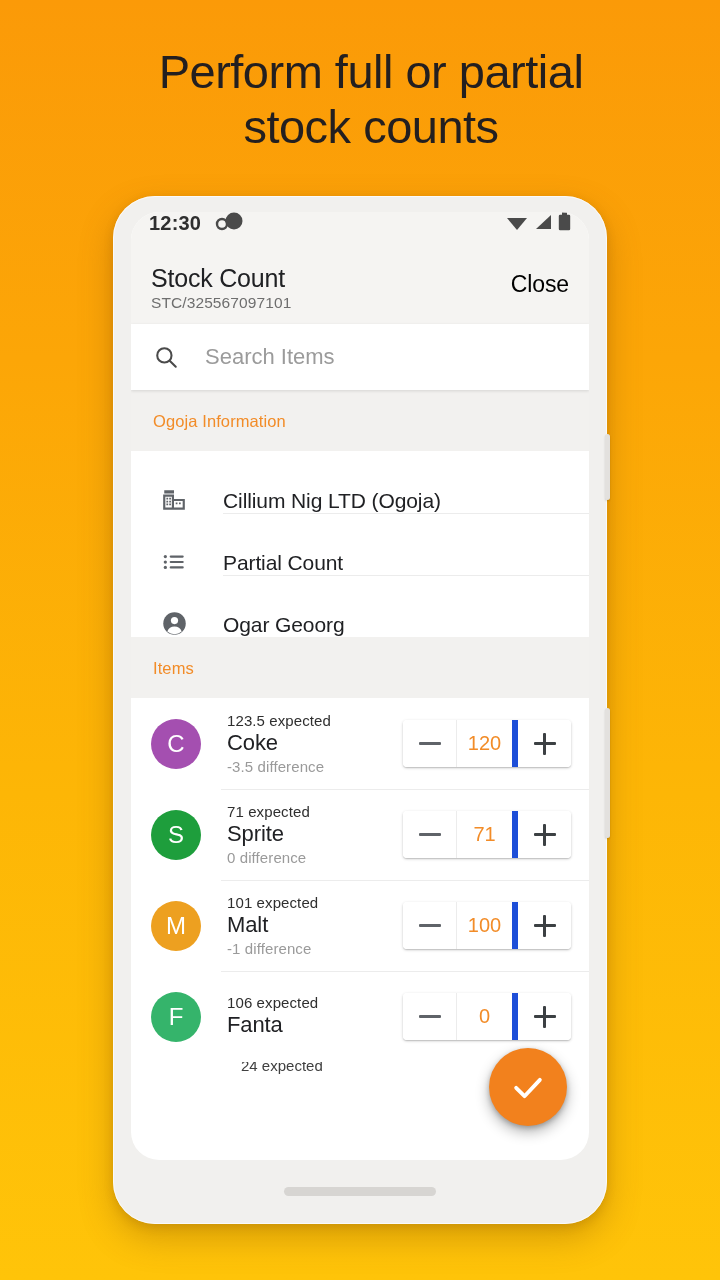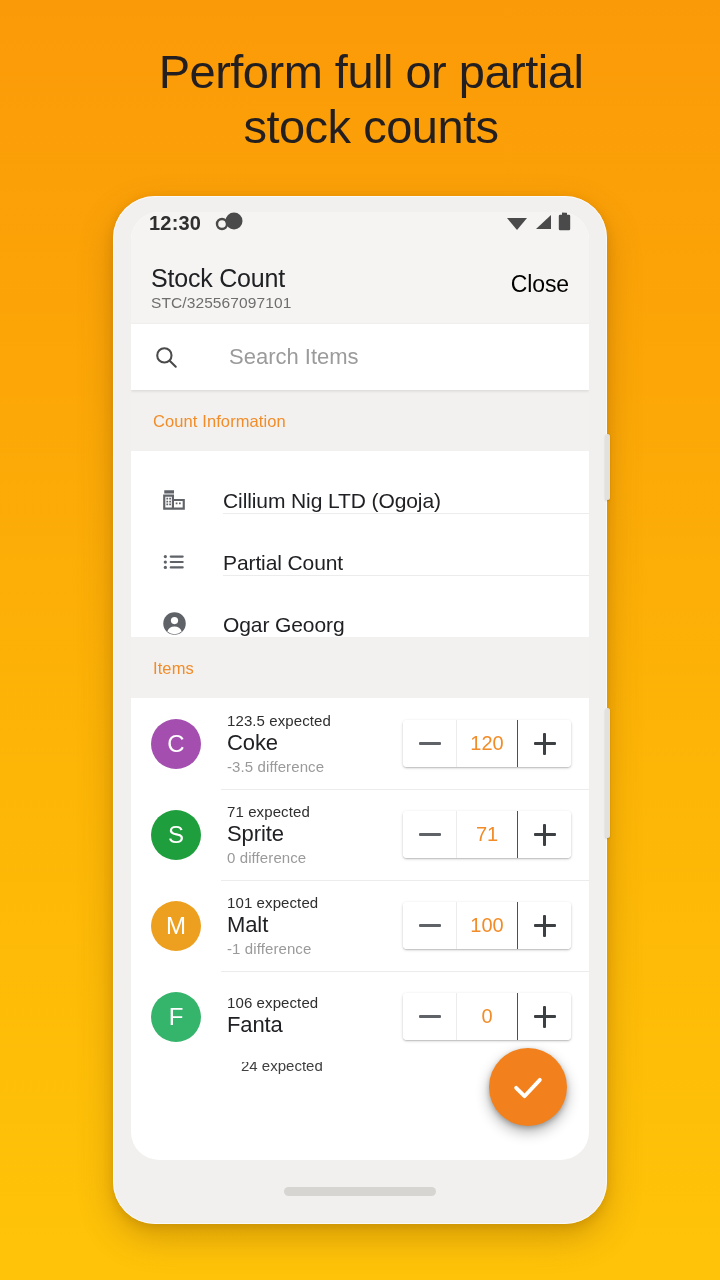--- a/index.html
+++ b/index.html
@@ -153,21 +153,20 @@
   
   .searchbar {
     background: #ffffff;
     height: 66px;
     display: flex;
     align-items: center;
     padding: 0 22px;
     box-shadow: 0 1px 3px rgba(0,0,0,0.12);
     position: relative;
     z-index: 3;
-    gap: 24px;
   }
   .search-input {
     border: 0;
     outline: 0;
     background: transparent;
     font-family: "Liberation Sans", sans-serif;
     font-size: 22px;
     color: #3c4043;
     margin-left: 26px;
     width: 320px;
@@ -265,21 +264,21 @@
     cursor: pointer;
   }
   .step-val {
     width: 62px;
     display: flex;
     align-items: center;
     justify-content: center;
     font-size: 20px;
     color: #F28C28;
     border-left: 1px solid #ececec;
-    border-right: 1px solid #1d4ed8;
+    border-right: 6px solid #1d4ed8;
     font-family: "Liberation Sans", sans-serif;
   }
   .bar-h { width: 22px; height: 3px; background: #5f6368; border-radius: 1px; }
   .plus-wrap { position: relative; width: 22px; height: 22px; }
   .plus-wrap::before, .plus-wrap::after {
     content: "";
     position: absolute;
     background: #3c4043;
     border-radius: 1px;
   }
@@ -379,21 +378,21 @@
     </div>
 
     <div class="searchbar">
       <svg width="26" height="26" viewBox="0 0 24 24">
         <circle cx="10.5" cy="10.5" r="6.6" fill="none" stroke="#4a4a4a" stroke-width="1.9"></circle>
         <line x1="15.4" y1="15.4" x2="21" y2="21" stroke="#4a4a4a" stroke-width="1.9" stroke-linecap="round"></line>
       </svg>
       <input class="search-input" type="text" placeholder="Search Items" style="">
     </div>
 
-    <div class="section-head">Count Information</div>
+    <div class="section-head">Ogoja Information</div>
 
     <div class="info-list">
 
       <div class="info-row">
         <div class="info-icon">
           <svg width="26" height="26" viewBox="0 0 24 24" fill="#5f6368">
             <path d="M2 21V7h10v4h10v10H2zm2-2h6V9H4v10zm8 0h8v-6h-8v6zM5 10h1.6v1.6H5V10zm2.6 0h1.6v1.6H7.6V10zM5 12.6h1.6v1.6H5v-1.6zm2.6 0h1.6v1.6H7.6v-1.6zM5 15.2h1.6v1.6H5v-1.6zm2.6 0h1.6v1.6H7.6v-1.6zM13.6 14.4h1.6V16h-1.6v-1.6zm3 0h1.6V16h-1.6v-1.6zM3 3h9v3H3V3z"></path>
           </svg>
         </div>
         <div class="info-text">Cillium Nig LTD (Ogoja)</div>

